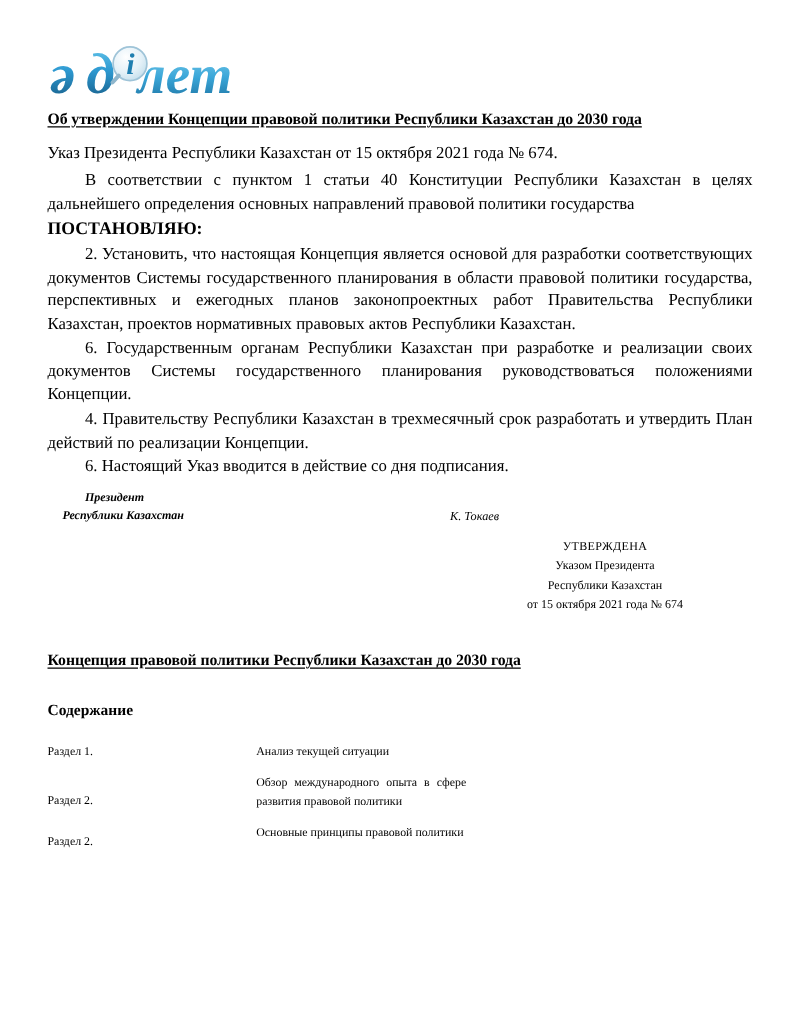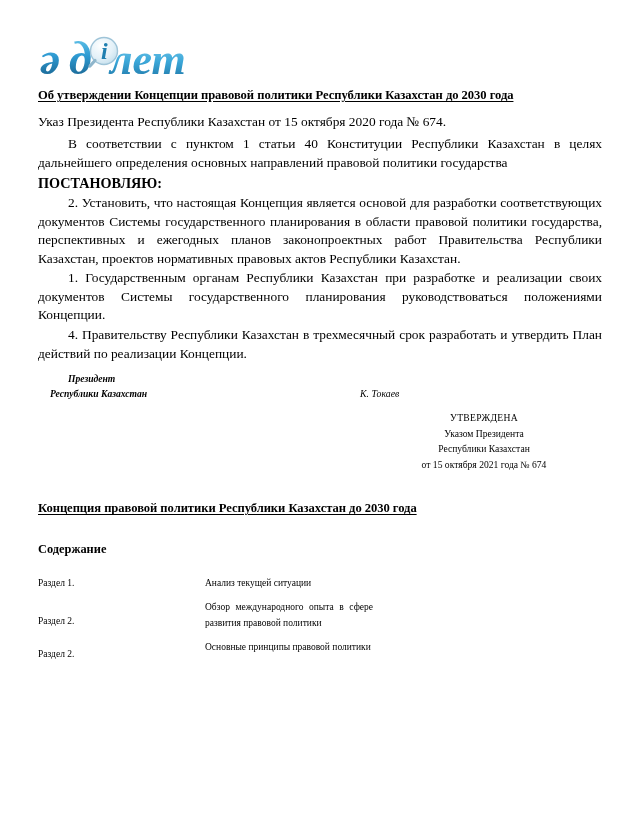--- a/index.html
+++ b/index.html
@@ -192,29 +192,30 @@
         <line x1="57" y1="28.5" x2="52" y2="34" stroke="#8fb6cc" stroke-width="3.2" stroke-linecap="round"></line>
         <text x="63" y="27" font-family="'Liberation Serif', serif" font-size="24" font-style="italic" font-weight="bold" fill="#1f7fb0">i</text>
       </g>
     </svg>
   </div>
 
   <div class="content">
 
     <h1 class="doc-title">Об утверждении Концепции правовой политики Республики Казахстан до 2030 года</h1>
 
-    <p class="lead">Указ Президента Республики Казахстан от 15 октября 2020 года № 674.</p>
+    <p class="lead">Указ Президента Республики Казахстан от 15 октября 2021 года № 674.</p>
 
     <p class="para">В соответствии с пунктом 1 статьи 40 Конституции Республики Казахстан в целях дальнейшего определения основных направлений правовой политики государства</p>
 
     <p class="bold-decl">ПОСТАНОВЛЯЮ:</p>
 
     <p class="para">2. Установить, что настоящая Концепция является основой для разработки соответствующих документов Системы государственного планирования в области правовой политики государства, перспективных и ежегодных планов законопроектных работ Правительства Республики Казахстан, проектов нормативных правовых актов Республики Казахстан.</p>
-    <p class="para">1. Государственным органам Республики Казахстан при разработке и реализации своих документов Системы государственного планирования руководствоваться положениями Концепции.</p>
+    <p class="para">6. Государственным органам Республики Казахстан при разработке и реализации своих документов Системы государственного планирования руководствоваться положениями Концепции.</p>
     <p class="para">4. Правительству Республики Казахстан в трехмесячный срок разработать и утвердить План действий по реализации Концепции.</p>
+    <p class="para">6. Настоящий Указ вводится в действие со дня подписания.</p>
 
     <div class="sign-row">
       <div class="sign-left">
         <span class="l1">Президент</span>
         <span class="l2">Республики Казахстан</span>
       </div>
       <div class="sign-name">К. Токаев</div>
     </div>
 
     <div class="approve-block">

